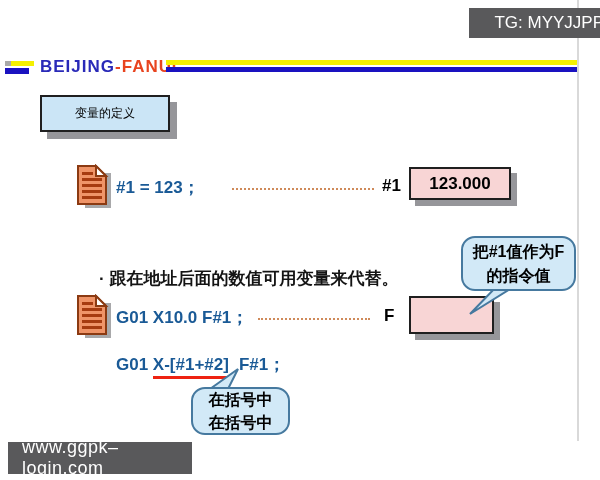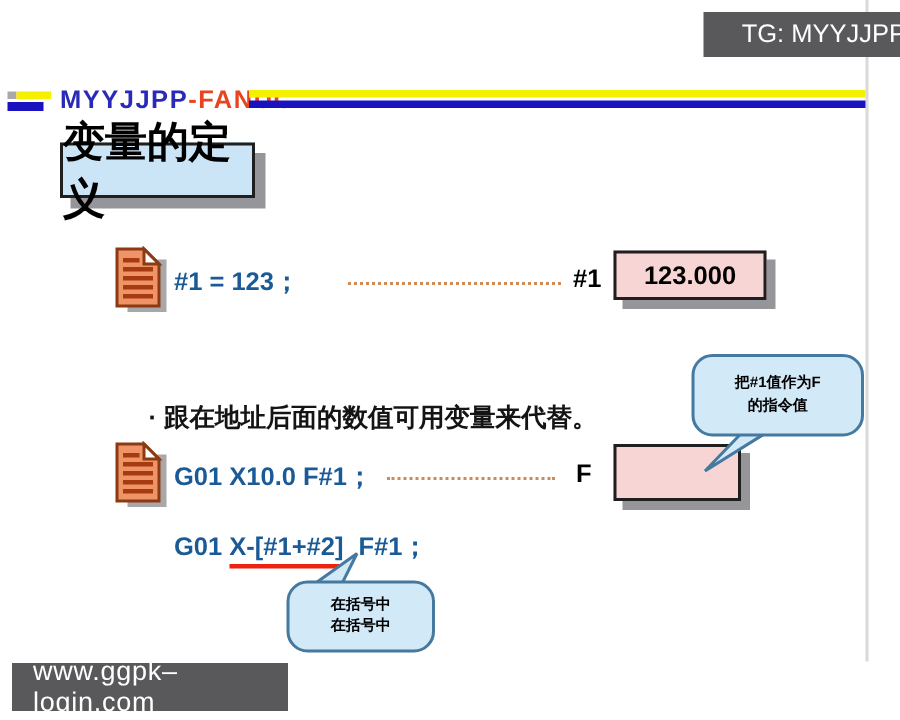--- a/index.html
+++ b/index.html
@@ -21,21 +21,21 @@
   .logo-icon-blue { position: absolute; left: 5px; top: 68px; width: 24px; height: 6px; background: #1a12c0; }
   .logo-text { position: absolute; left: 40px; top: 57px; font-size: 17px; font-weight: bold; letter-spacing: 1px; }
   .logo-blue { color: #2a2ab8; }
   .logo-red { color: #e8441f; }
   .rule-yellow { position: absolute; left: 166px; top: 60px; width: 411px; height: 5px; background: #f4f000; }
   .rule-blue { position: absolute; left: 166px; top: 67px; width: 411px; height: 5px; background: #1a12c0; }
 
   
   .title-box { position: absolute; width: 130px; height: 37px; background: #cbe5f6;
     border: 2px solid #1f1f1f; box-shadow: 7px 7px 0 #96969a; display: flex;
-    align-items: center; justify-content: center; font-size: 28px; font-weight: bold; color: #000; }
+    align-items: center; justify-content: center; font-size: 12px; font-weight: normal; color: #000; }
   .title-def { left: 40px; top: 95px; }
   .title-ref { left: 40px; top: 221px; }
 
   .bullet { position: absolute; font-size: 17px; font-weight: bold; color: #141414; white-space: nowrap; }
   .bullet-1 { left: 93px; top: 141px; }
   .bullet-2 { left: 99px; top: 267px; }
 
   .code { position: absolute; font-size: 17px; font-weight: bold; color: #1a5a96; white-space: nowrap; }
   .code-1 { left: 116px; top: 176px; }
   .code-2 { left: 116px; top: 306px; }
@@ -58,21 +58,21 @@
   .pink-2 { left: 409px; top: 296px; width: 85px; height: 38px; }
 
   
   .doc-icon { position: absolute; width: 38px; height: 46px; }
   .doc-1 { left: 76px; top: 164px; }
   .doc-2 { left: 76px; top: 294px; }
 
   
   .callout { position: absolute; background: #d2e9f7; border: 2px solid #46799f; border-radius: 14px;
     display: flex; flex-direction: column; align-items: center; justify-content: center;
-    font-size: 10px; font-weight: bold; color: #000; line-height: 1.45; z-index: 2; }
+    font-size: 16px; font-weight: bold; color: #000; line-height: 1.45; z-index: 2; }
   .callout-f { left: 461px; top: 236px; width: 115px; height: 55px; }
   .callout-expr { left: 191px; top: 387px; width: 99px; height: 48px; }
   .tail { position: absolute; z-index: 1; }
   .tail-f { left: 468px; top: 287px; width: 44px; height: 28px; }
   .tail-expr { left: 206px; top: 368px; width: 40px; height: 22px; }
 </style>
 </head>
 <body>
 
 <div class="stage">
@@ -80,21 +80,21 @@
   <div class="slide-edge"></div>
 
   <div class="badge badge-top">
     <span>TG: MYYJJPP</span>
   </div>
 
   <div class="logo-icon-gray"></div>
   <div class="logo-icon-yellow"></div>
   <div class="logo-icon-blue"></div>
   <div class="logo-text">
-    <span class="logo-blue">MYYJJPP</span><span class="logo-red">-FANUC</span>
+    <span class="logo-blue">BEIJING</span><span class="logo-red">-FANUC</span>
   </div>
   <div class="rule-yellow"></div>
   <div class="rule-blue"></div>
 
   <div class="title-box title-def">
     <span>变量的定义</span>
   </div>
 
   <svg class="doc-icon doc-1" viewBox="0 0 38 46">
     <rect x="9" y="9" width="26" height="35" fill="#a8a8aa"></rect>

